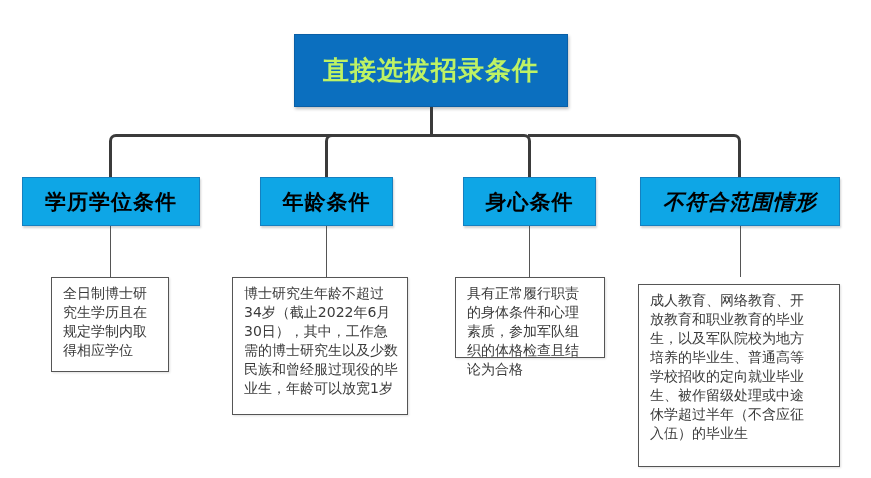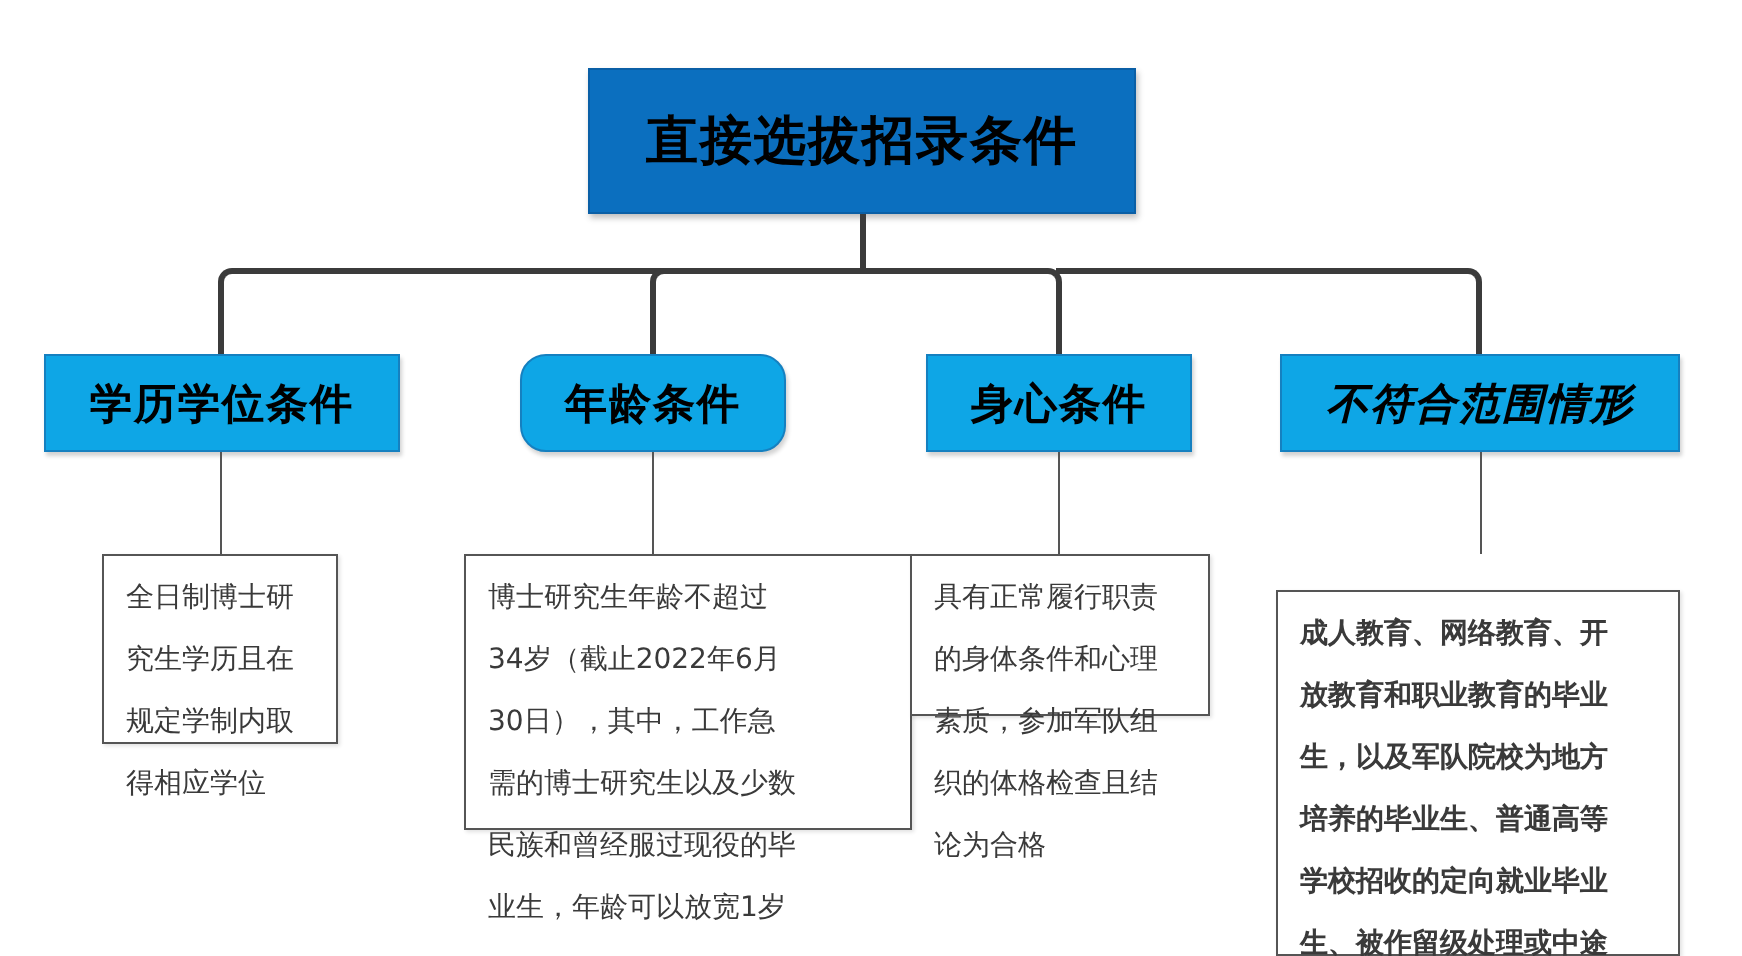--- a/index.html
+++ b/index.html
@@ -3,78 +3,78 @@
   <meta charset="utf-8">
   <style>
     html, body { margin: 0; padding: 0; background: #ffffff; }
     body { width: 871px; height: 478px; position: relative; overflow: hidden;
       font-family: "DejaVu Sans", "Liberation Sans", sans-serif; }
     .root {
       position: absolute; left: 294px; top: 34px; width: 274px; height: 73px;
       background: #0b6fbf; border: 1px solid #0a5fa6; box-sizing: border-box;
       box-shadow: 1px 2px 3px rgba(0,0,0,0.25);
       display: flex; align-items: center; justify-content: center;
-      color: #000000; font-size: 26px; font-weight: bold; letter-spacing: 1px;
+      color: #bef264; font-size: 26px; font-weight: bold; letter-spacing: 1px;
     }
     .line { position: absolute; background: #3b3b3b; }
     .elbow { position: absolute; border-top: 3px solid #3b3b3b; border-left: 3px solid #3b3b3b;
       border-top-left-radius: 7px; box-sizing: border-box; }
     .elbow.r { border-left: none; border-right: 3px solid #3b3b3b;
       border-top-left-radius: 0; border-top-right-radius: 7px; }
     .cat {
       position: absolute; top: 177px; height: 49px;
       background: #0ea6e6; border: 1px solid #1580c0; box-sizing: border-box;
       box-shadow: 1px 2px 2px rgba(0,0,0,0.18);
       display: flex; align-items: center; justify-content: center;
       color: #000000; font-size: 21px; font-weight: bold; letter-spacing: 1px;
     }
     .thin { position: absolute; width: 1px; background: #555555; }
     .desc {
       position: absolute; background: #ffffff; border: 1px solid #555555;
-      box-sizing: border-box; color: #3a3a3a; font-size: 14px; line-height: 31px;
+      box-sizing: border-box; color: #3a3a3a; font-size: 14px; line-height: 19px;
       padding: 6px 8px 6px 11px; word-break: break-all; white-space: pre-line;
       box-shadow: 1px 1px 2px rgba(0,0,0,0.12);
     }
   </style>
 </head>
 <body>
 
 <div class="root">直接选拔招录条件</div>
 
 <div class="line" style="left:430px; top:107px; width:3px; height:30px;"></div>
 <div class="elbow" style="left:109px; top:134px; width:223px; height:43px;"></div>
 <div class="elbow" style="left:325px; top:134px; width:108px; height:43px;"></div>
 <div class="elbow r" style="left:430px; top:134px; width:101px; height:43px;"></div>
 <div class="elbow r" style="left:528px; top:134px; width:213px; height:43px;"></div>
 
 <div class="cat" style="left:22px; width:178px;">学历学位条件</div>
-<div class="cat" style="left:260px; width:133px;border-radius:13px;">年龄条件</div>
+<div class="cat" style="left:260px; width:133px;">年龄条件</div>
 <div class="cat" style="left:463px; width:133px;">身心条件</div>
 <div class="cat" style="left:640px; width:200px;font-style:italic;">不符合范围情形</div>
 
 <div class="thin" style="left:110px; top:226px; height:51px;"></div>
 <div class="thin" style="left:326px; top:226px; height:51px;"></div>
 <div class="thin" style="left:529px; top:226px; height:51px;"></div>
 <div class="thin" style="left:740px; top:226px; height:51px;"></div>
 
 <div class="desc" style="left:51px; top:277px; width:118px; height:95px;">全日制博士研
 究生学历且在
 规定学制内取
 得相应学位</div>
-<div class="desc" style="left:232px; top:277px; width:224px; height:138px;">博士研究生年龄不超过
+<div class="desc" style="left:232px; top:277px; width:176px; height:138px;">博士研究生年龄不超过
 34岁（截止2022年6月
 30日），其中，工作急
 需的博士研究生以及少数
 民族和曾经服过现役的毕
 业生，年龄可以放宽1岁</div>
 <div class="desc" style="left:455px; top:277px; width:150px; height:81px;">具有正常履行职责
 的身体条件和心理
 素质，参加军队组
 织的体格检查且结
 论为合格</div>
-<div class="desc" style="left:638px; top:295px; width:202px; height:183px;font-weight:bold;">成人教育、网络教育、开
+<div class="desc" style="left:638px; top:284px; width:202px; height:183px;">成人教育、网络教育、开
 放教育和职业教育的毕业
 生，以及军队院校为地方
 培养的毕业生、普通高等
 学校招收的定向就业毕业
 生、被作留级处理或中途
 休学超过半年（不含应征
 入伍）的毕业生</div>
 
 </body></html>

